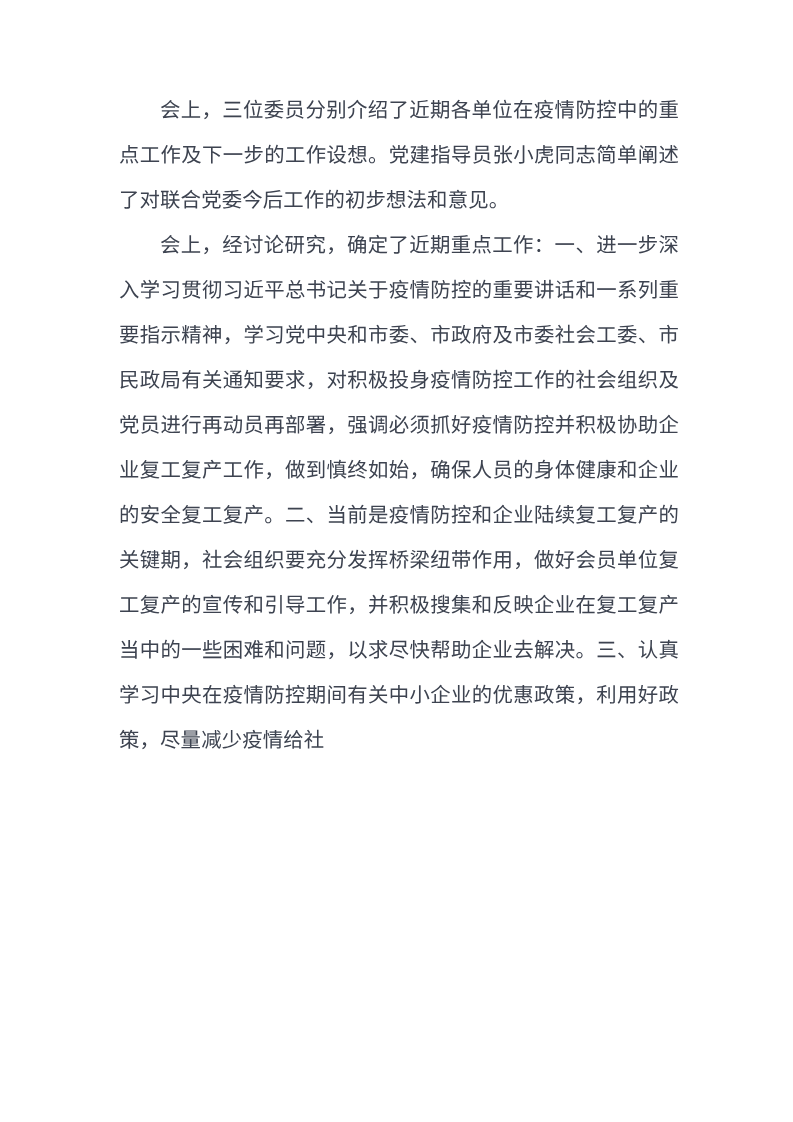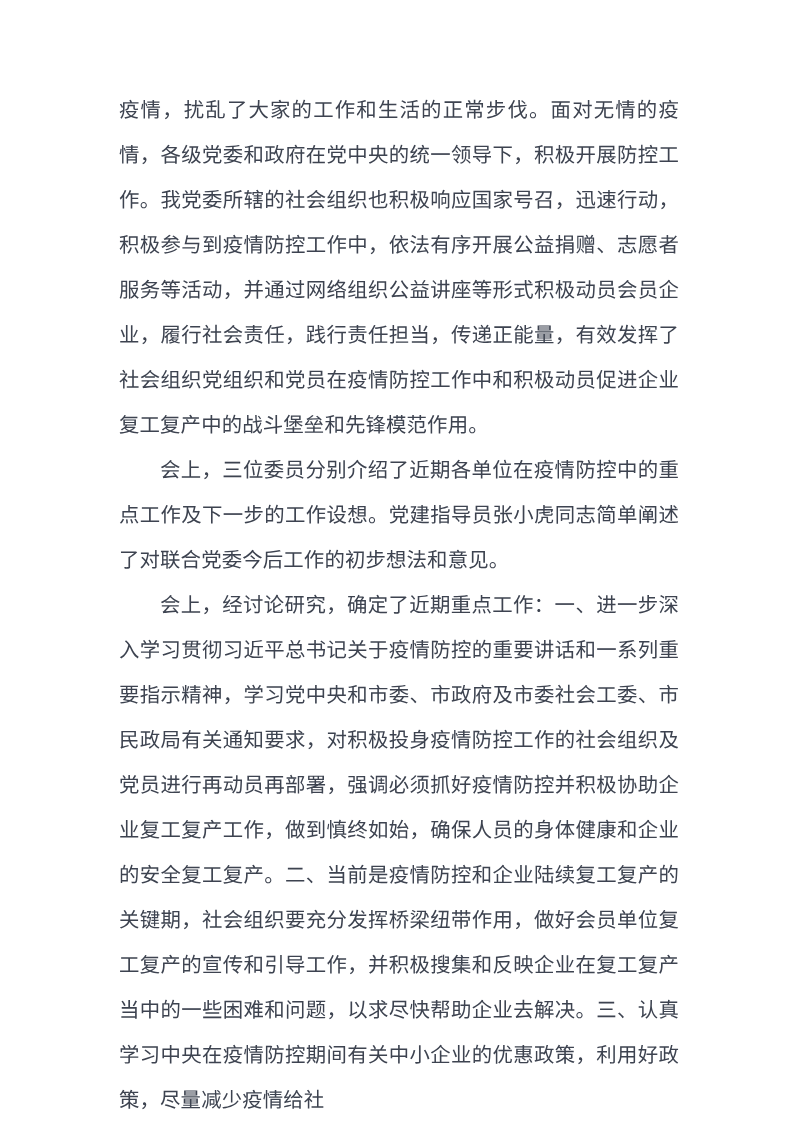--- a/index.html
+++ b/index.html
@@ -47,20 +47,19 @@
   .para.indent {
     text-indent: 41px;
   }
 </style>
 </head>
 <body>
 
 <div class="page">
   <div class="page-body">
 
-    <p class="para">疫情，扰乱了大家的工作和生活的正常步伐。面对无情的疫情，各级党委和政府在党中央的统一领导下，积极开展防控工作。我党委所辖的社会组织也积极响应国家号召，迅速行动，积极参与到疫情防控工作中，依法有序开展公益捐赠、志愿者服务等活动，并通过网络组织公益讲座等形式积极动员会员企业，履行社会责任，践行责任担当，传递正能量，有效发挥了社会组织党组织和党员在疫情防控工作中和积极动员促进企业复工复产中的战斗堡垒和先锋模范作用。</p>
 
     <p class="para indent">会上，三位委员分别介绍了近期各单位在疫情防控中的重点工作及下一步的工作设想。党建指导员张小虎同志简单阐述了对联合党委今后工作的初步想法和意见。</p>
 
     <p class="para indent">会上，经讨论研究，确定了近期重点工作：一、进一步深入学习贯彻习近平总书记关于疫情防控的重要讲话和一系列重要指示精神，学习党中央和市委、市政府及市委社会工委、市民政局有关通知要求，对积极投身疫情防控工作的社会组织及党员进行再动员再部署，强调必须抓好疫情防控并积极协助企业复工复产工作，做到慎终如始，确保人员的身体健康和企业的安全复工复产。二、当前是疫情防控和企业陆续复工复产的关键期，社会组织要充分发挥桥梁纽带作用，做好会员单位复工复产的宣传和引导工作，并积极搜集和反映企业在复工复产当中的一些困难和问题，以求尽快帮助企业去解决。三、认真学习中央在疫情防控期间有关中小企业的优惠政策，利用好政策，尽量减少疫情给社</p>
 
   </div>
 </div>
 
 </body></html>

